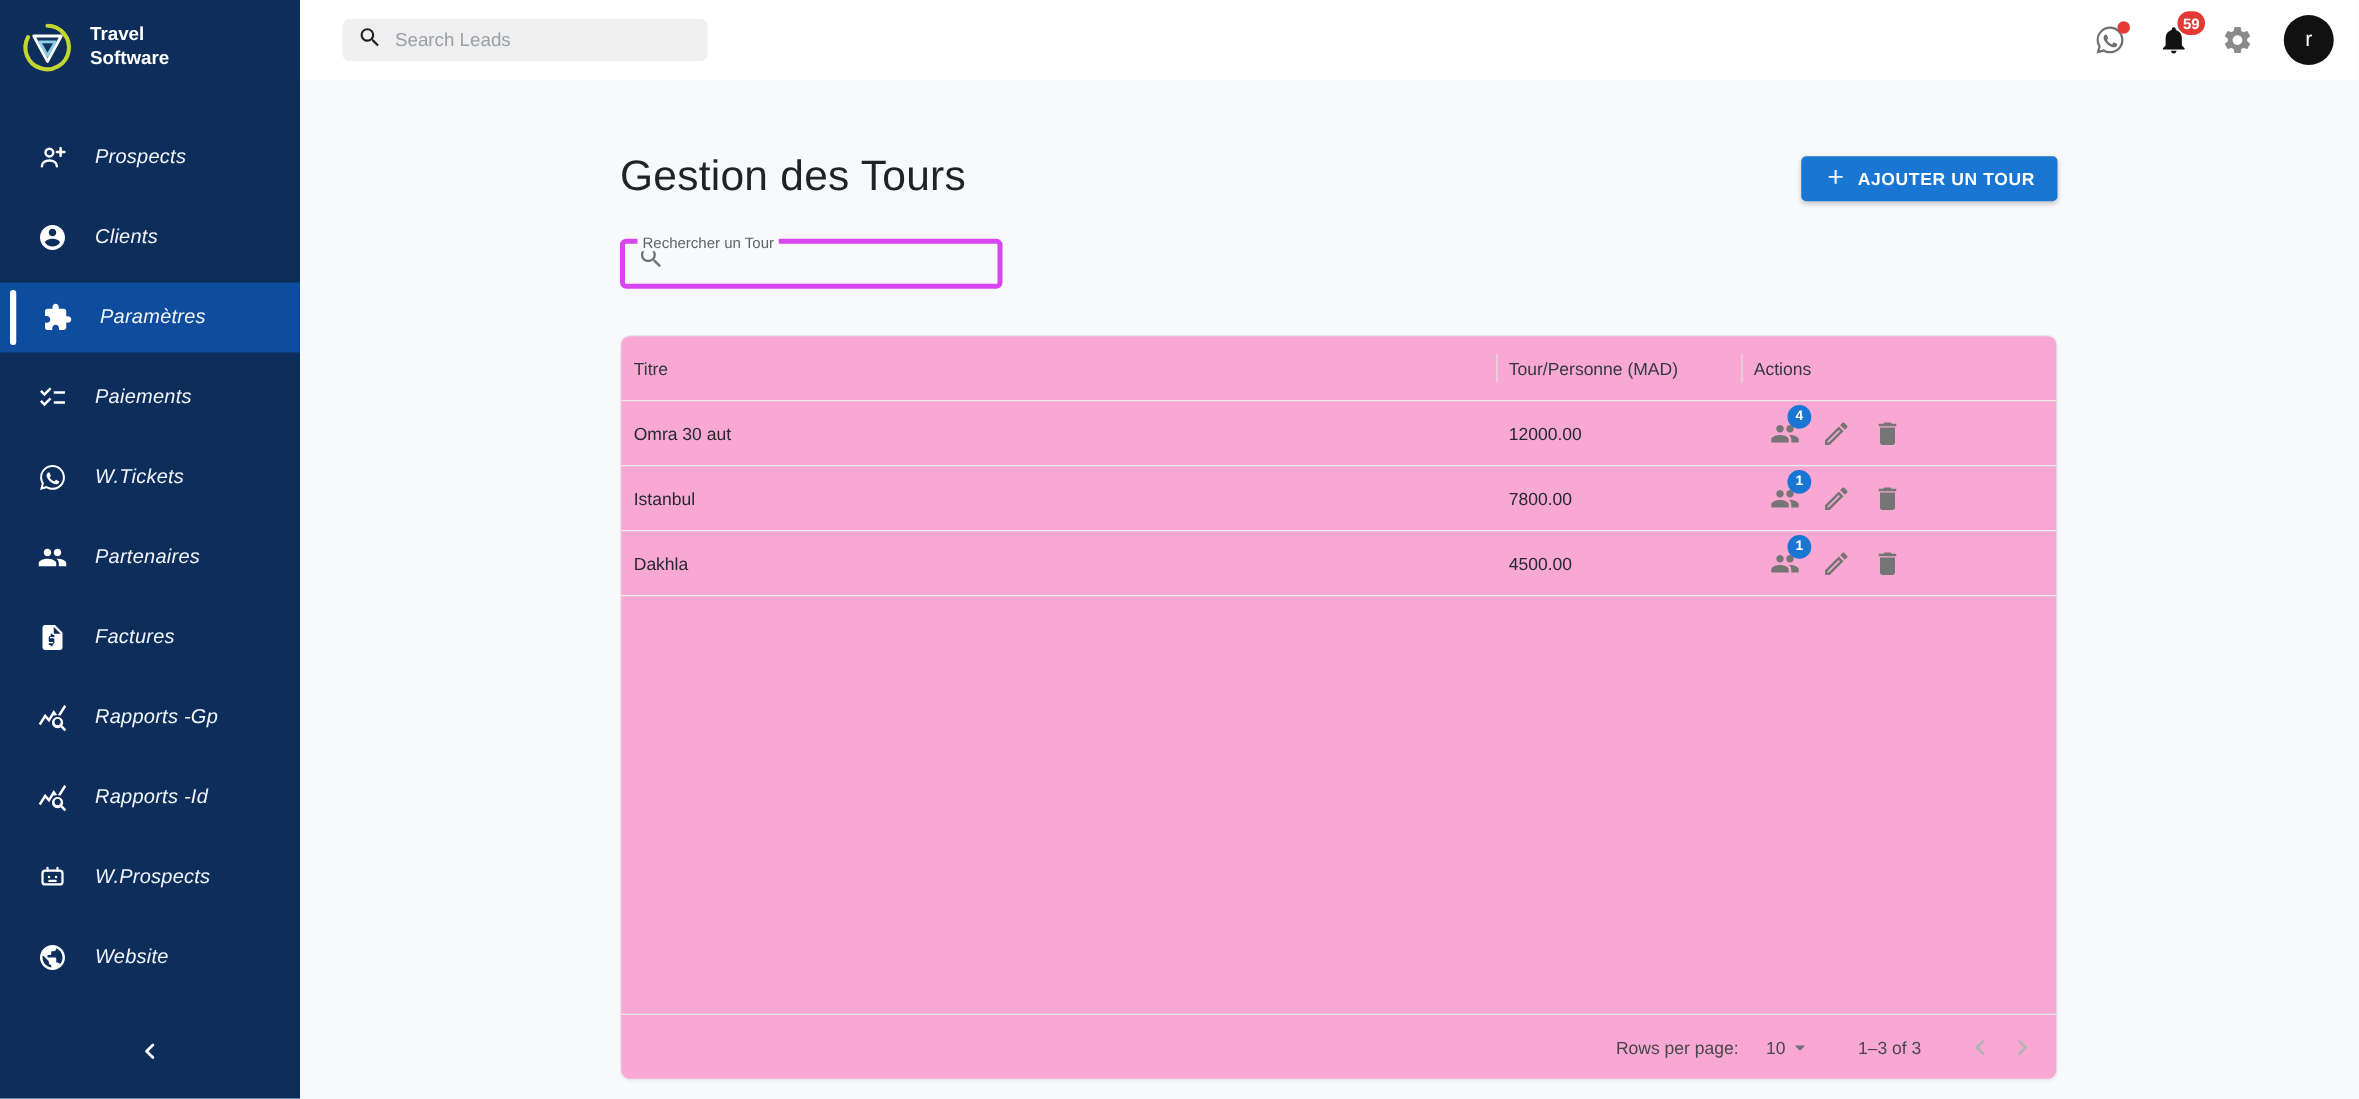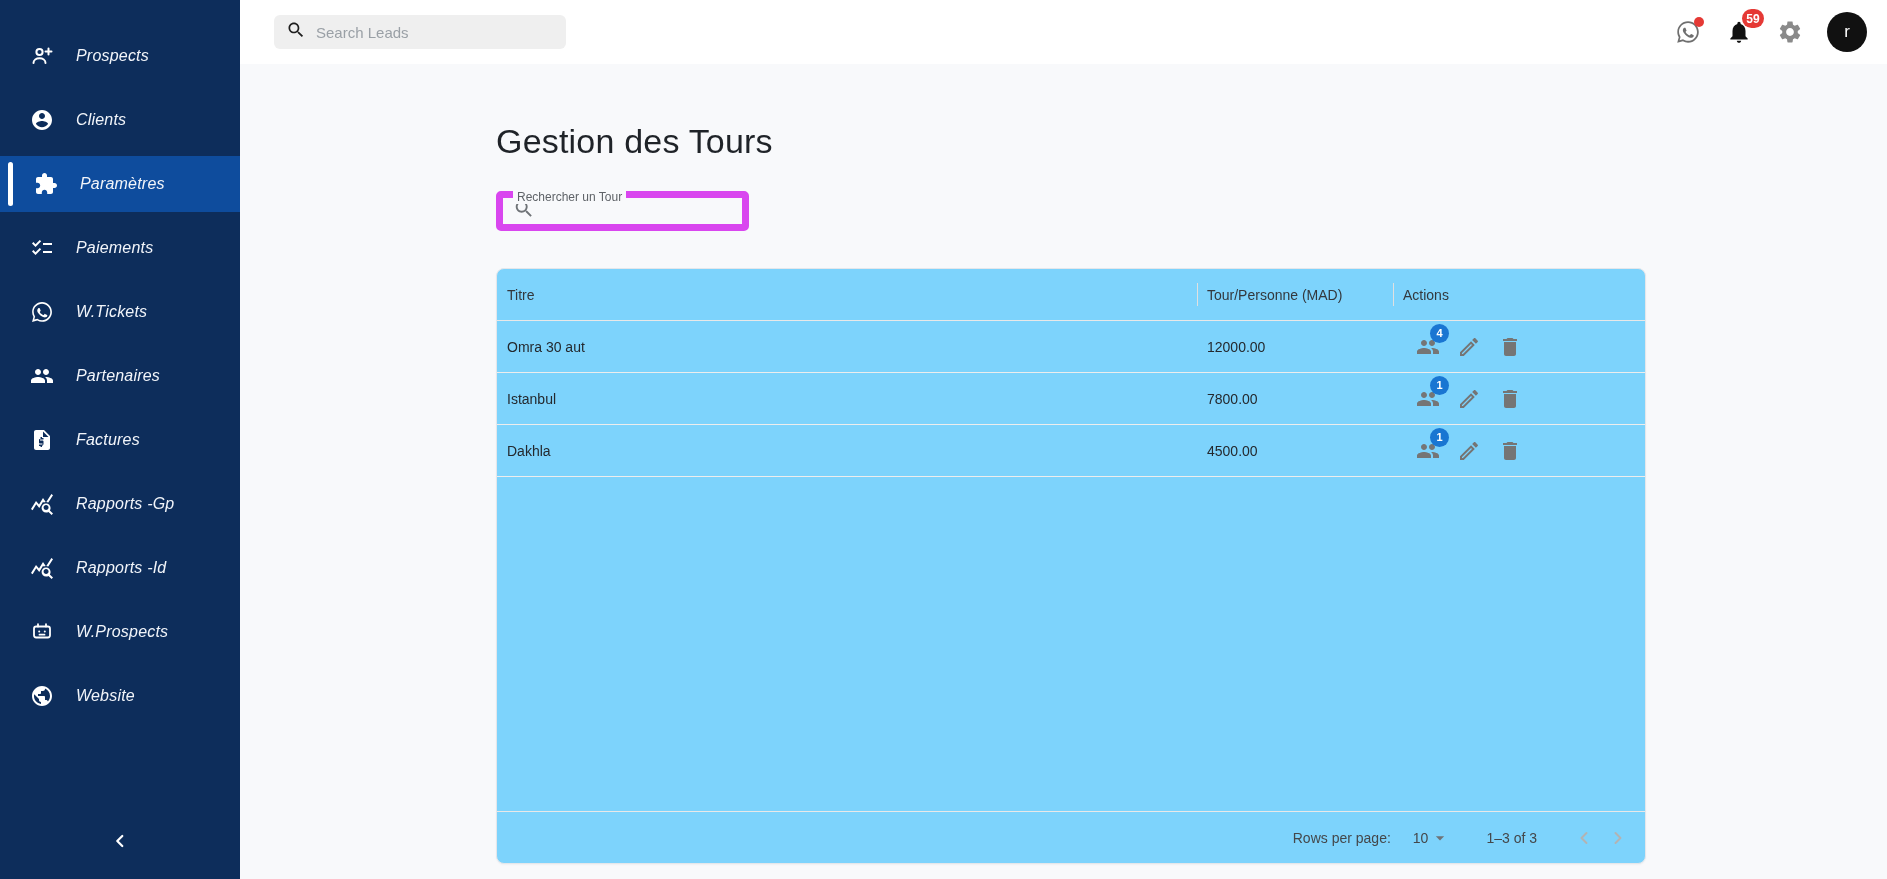--- a/index.html
+++ b/index.html
@@ -39,27 +39,27 @@
   .count-badge { position:absolute; top:-9px; right:-11px; min-width:22px; height:19px; padding:0 4px; border-radius:10px; background:#e53935; color:#fff; font-size:12px; font-weight:bold; display:flex; align-items:center; justify-content:center; }
   .avatar { width:40px; height:40px; border-radius:50%; background:#111111; color:#ffffff; font-size:17px; display:flex; align-items:center; justify-content:center; cursor:pointer; }
 
   
   .content { margin-left:256px; width:1150px; display:flex; flex-direction:column; }
   .title-row { margin-top:58px; display:flex; align-items:flex-end; justify-content:space-between; }
   .page-title { font-size:34px; font-weight:400; color:#1f2328; letter-spacing:.2px; }
   .add-btn { display:flex; align-items:center; gap:8px; background:#1976d2; color:#fff; border:none; border-radius:4px; height:36px; padding:0 18px; font-size:14px; font-weight:bold; letter-spacing:.5px; cursor:pointer; box-shadow:0 2px 4px rgba(0,0,0,.2); font-family:"Liberation Sans", sans-serif; }
   .add-btn svg { width:19px; height:19px; }
 
-  .tour-search { position:relative; margin-top:30px; width:253px; height:40px; border:7px solid #d946ef; border-radius:5px; display:flex; align-items:center; padding:0 10px; }
+  .tour-search { position:relative; margin-top:30px; width:306px; height:40px; border:4px solid #d946ef; border-radius:5px; display:flex; padding:0 10px; }
   .tour-search .float-label { position:absolute; top:-8px; left:10px; background:#f8f9fb; padding:0 4px; font-size:12px; color:#5f6368; }
   .tour-search svg { width:22px; height:22px; color:#6f7377; flex:none; }
   .tour-search input { border:none; outline:none; background:transparent; width:100%; font-size:15px; margin-left:6px; font-family:"Liberation Sans", sans-serif; }
 
   
-  .card { margin-top:37px; background:#7dd3fc; border:1px solid #e4e7eb; border-radius:8px; height:596px; display:flex; flex-direction:column; box-shadow:0 1px 2px rgba(0,0,0,.04); overflow:hidden; }
+  .card { margin-top:37px; background:#f9a8d4; border:1px solid #e4e7eb; border-radius:8px; height:596px; display:flex; flex-direction:column; box-shadow:0 1px 2px rgba(0,0,0,.04); overflow:hidden; }
   .t-row { display:grid; grid-template-columns:700px 196px 252px; align-items:center; height:52px; }
   .t-head { border-bottom:1px solid #e8e8e8; }
   .t-head .cell { font-size:14px; font-weight:500; color:#33383d; position:relative; height:100%; display:flex; align-items:center; }
   .t-head .cell:nth-child(n+2)::before { content:""; position:absolute; left:0; top:14px; bottom:14px; width:1px; background:#e0e0e0; }
   .cell { padding-left:10px; }
   .t-body .t-row { border-bottom:1px solid #ededed; }
   .t-body .cell { font-size:14px; color:#24292e; }
   .actions-cell { display:flex; align-items:center; gap:15px; padding-left:22px; }
   .action-icon { position:relative; width:26px; height:26px; display:flex; align-items:center; justify-content:center; color:#757575; cursor:pointer; }
   .action-icon svg { width:24px; height:24px; }
@@ -72,20 +72,33 @@
   .rpp-select { display:flex; align-items:center; gap:2px; cursor:pointer; margin-right:36px; }
   .rpp-select svg { width:20px; height:20px; color:#6f7377; }
   .range-label { margin-right:30px; }
   .page-nav { width:34px; height:34px; display:flex; align-items:center; justify-content:center; color:#b3b3b3; cursor:pointer; }
   .page-nav svg { width:24px; height:24px; }
 </style>
 </head>
 <body>
 
 <aside class="sidebar">
+  <div class="brand">
+    <svg class="brand-logo" viewBox="0 0 48 48">
+      <g fill="none">
+        <path d="M24 5 A19 19 0 1 1 7 15" stroke="#c3d630" stroke-width="3.6" stroke-linecap="round"></path>
+        <path d="M12 14 L36 14 L24 36 Z" fill="#16355f" stroke="#ffffff" stroke-width="2.6" stroke-linejoin="round"></path>
+        <path d="M17 19 L31 19 L24 31 Z" fill="none" stroke="#8ecfe8" stroke-width="2.4" stroke-linejoin="round"></path>
+      </g>
+    </svg>
+    <div class="brand-name">
+      <div>Travel</div>
+      <div>Software</div>
+    </div>
+  </div>
 
   <nav class="nav">
     <div class="nav-item">
       <span class="nicon">
         <svg viewBox="0 0 24 24" fill="none" stroke="currentColor" stroke-width="2" stroke-linecap="round">
             <circle cx="9.5" cy="8" r="3.1"></circle>
             <path d="M3.5 19c0-3 2.8-4.7 6-4.7s6 1.7 6 4.7"></path>
             <path d="M18.5 4.5v6M15.5 7.5h6"></path>
           </svg>
       </span>
@@ -216,20 +229,28 @@
             <path d="M19.14 12.94c.04-.3.06-.61.06-.94 0-.32-.02-.64-.07-.94l2.03-1.58c.18-.14.23-.41.12-.61l-1.92-3.32c-.12-.22-.37-.29-.59-.22l-2.39.96c-.5-.38-1.03-.7-1.62-.94l-.36-2.54c-.04-.24-.24-.41-.48-.41h-3.84c-.24 0-.43.17-.47.41l-.36 2.54c-.59.24-1.13.57-1.62.94l-2.39-.96c-.22-.08-.47 0-.59.22L2.74 8.87c-.12.21-.08.47.12.61l2.03 1.58c-.05.3-.09.63-.09.94s.02.64.07.94l-2.03 1.58c-.18.14-.23.41-.12.61l1.92 3.32c.12.22.37.29.59.22l2.39-.96c.5.38 1.03.7 1.62.94l.36 2.54c.05.24.24.41.48.41h3.84c.24 0 .44-.17.47-.41l.36-2.54c.59-.24 1.13-.56 1.62-.94l2.39.96c.22.08.47 0 .59-.22l1.92-3.32c.12-.22.07-.47-.12-.61l-2.01-1.58zM12 15.6c-1.98 0-3.6-1.62-3.6-3.6s1.62-3.6 3.6-3.6 3.6 1.62 3.6 3.6-1.62 3.6-3.6 3.6z"></path>
           </svg>
       </div>
       <div class="avatar">r</div>
     </div>
   </header>
 
   <main class="content">
     <div class="title-row">
       <h1 class="page-title">Gestion des Tours</h1>
+      <button class="add-btn">
+        <span>
+          <svg viewBox="0 0 24 24" fill="currentColor">
+              <path d="M19 13h-6v6h-2v-6H5v-2h6V5h2v6h6v2z"></path>
+            </svg>
+        </span>
+        <span>AJOUTER UN TOUR</span>
+      </button>
     </div>
 
     <div class="tour-search">
       <span class="float-label">Rechercher un Tour</span>
       <span>
         <svg viewBox="0 0 24 24" fill="currentColor">
             <path d="M15.5 14h-.79l-.28-.27C15.41 12.59 16 11.11 16 9.5 16 5.91 13.09 3 9.5 3S3 5.91 3 9.5 5.91 16 9.5 16c1.61 0 3.09-.59 4.23-1.57l.27.28v.79l5 4.99L20.49 19l-4.99-5zm-6 0C7.01 14 5 11.99 5 9.5S7.01 5 9.5 5 14 7.01 14 9.5 11.99 14 9.5 14z"></path>
           </svg>
       </span>
       <input type="text" style="">

